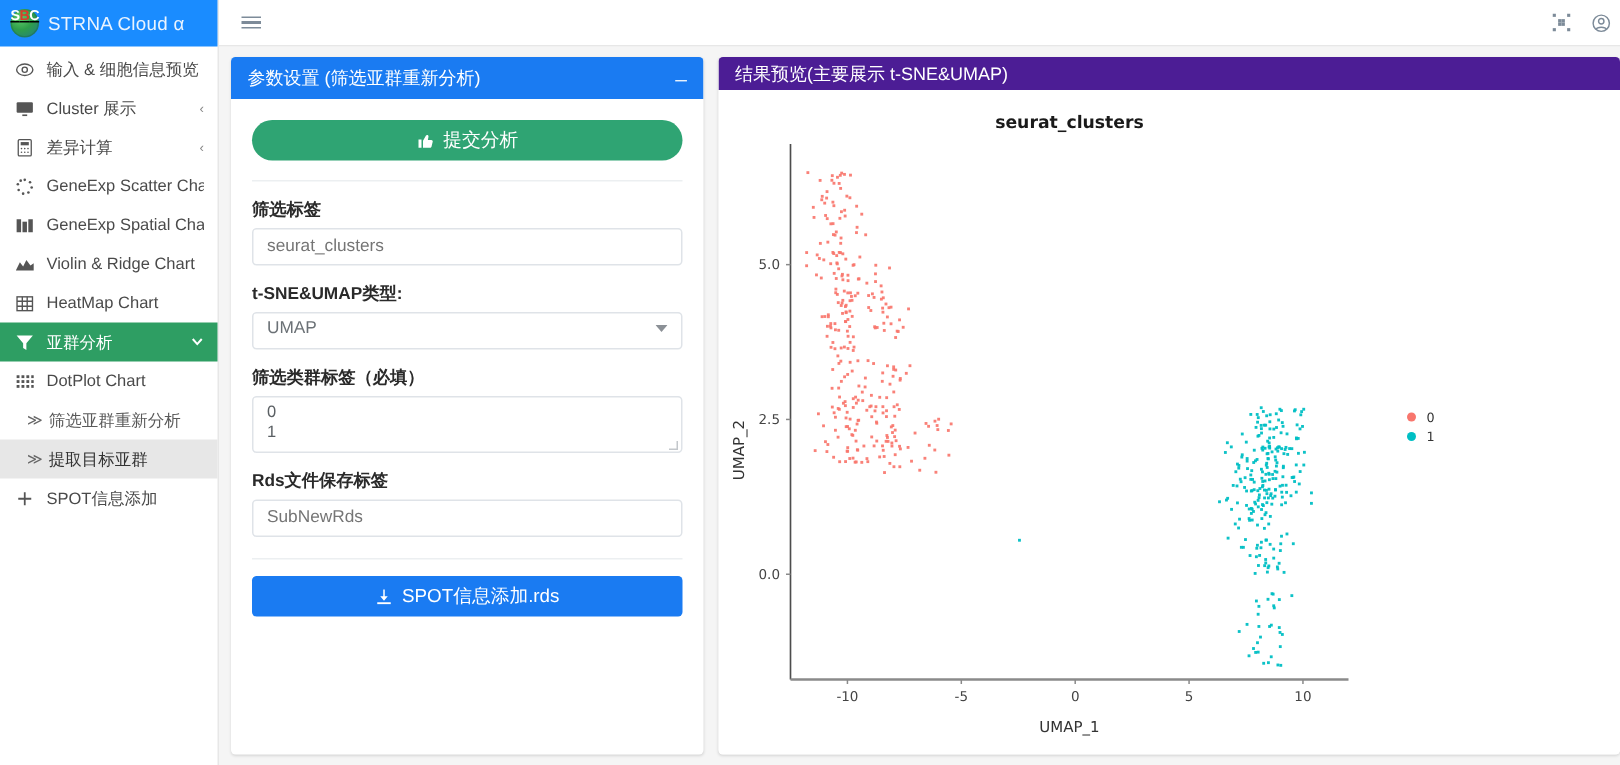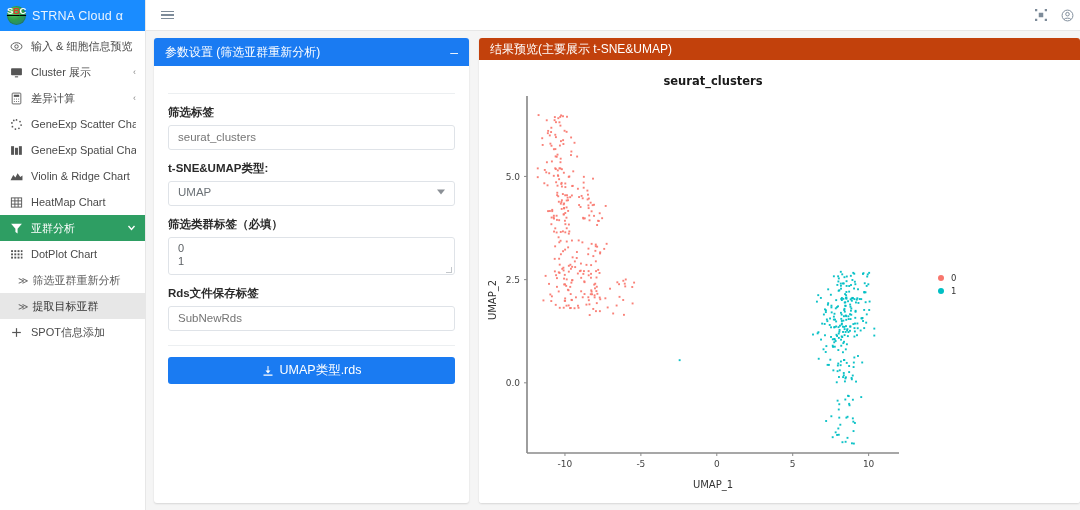--- a/index.html
+++ b/index.html
@@ -51,21 +51,21 @@
 
   
   #main { position: absolute; left: 146px; top: 31px; right: 0; bottom: 0;
           background: #f5f5f5; display: flex; gap: 10px; padding: 7px 0 7px 8px; }
 
   .card { background: #fff; border-radius: 3px; box-shadow: 0 1px 2px rgba(0,0,0,.13);
           display: flex; flex-direction: column; overflow: hidden; }
   .card-head { height: 28px; display: flex; align-items: center; padding: 0 11px;
                color: #fff; font-size: 12px; }
   .card-head.blue { background: #1a7bf2; }
-  .card-head.green { background: #c2410c; }
+  .card-head.green { background: #4c1d95; }
   .card-head .minus { margin-left: auto; font-size: 14px; line-height: 1; cursor: pointer;
                       opacity: .9; }
 
   
   #params-card { flex: 0 0 315px; }
   .card-body { padding: 14px 14px 10px 14px; flex: 1 1 auto; }
 
   .btn { display: flex; align-items: center; justify-content: center; gap: 6px;
          width: 100%; border: none; cursor: pointer; font-size: 12.5px;
          font-family: "Liberation Sans", sans-serif; }
@@ -282,20 +282,26 @@
 
   <main id="main">
 
     <section class="card" id="params-card">
       <div class="card-head blue">
         <span>参数设置 (筛选亚群重新分析)</span>
         <span class="minus">–</span>
       </div>
       <div class="card-body">
 
+        <button class="btn btn-submit">
+          <svg width="12" height="12" viewBox="0 0 24 24" fill="#fff">
+            <path d="M2 10 h4 v11 H2 z M8 21 h9.2 c1.1 0 2-.7 2.2-1.7l1.6-6.6c.2-1.2-.7-2.2-1.9-2.2H14.5l.8-4.1c.2-1-.3-2-1.2-2.4-.8-.3-1.7 0-2.1.8L8 11.6z"></path>
+          </svg>
+          <span>提交分析</span>
+        </button>
 
         <hr class="hr">
 
         <div class="fld">
           <div class="fld-label">筛选标签</div>
           <input class="inp" type="text" placeholder="seurat_clusters" style="">
         </div>
 
         <div class="fld">
           <div class="fld-label">t-SNE&amp;UMAP类型:</div>
@@ -323,21 +329,21 @@
           <input class="inp" type="text" placeholder="SubNewRds" style="">
         </div>
 
         <hr class="hr" style="margin:14px 0 0 0">
 
         <button class="btn btn-save">
           <svg width="12" height="12" viewBox="0 0 24 24" fill="#fff">
             <path d="M11 2 h2 v9 h4 l-5 6 l-5-6 h4 z"></path>
               <rect x="3" y="19" width="18" height="2.5"></rect>
           </svg>
-          <span>UMAP类型.rds</span>
+          <span>SPOT信息添加.rds</span>
         </button>
       </div>
     </section>
 
     <section class="card" id="plot-card">
       <div class="card-head green">
         <span>结果预览(主要展示 t-SNE&amp;UMAP)</span>
       </div>
       <div id="plot-area">
         <svg id="plot-svg" width="600" height="443" viewBox="0 0 600 443">

